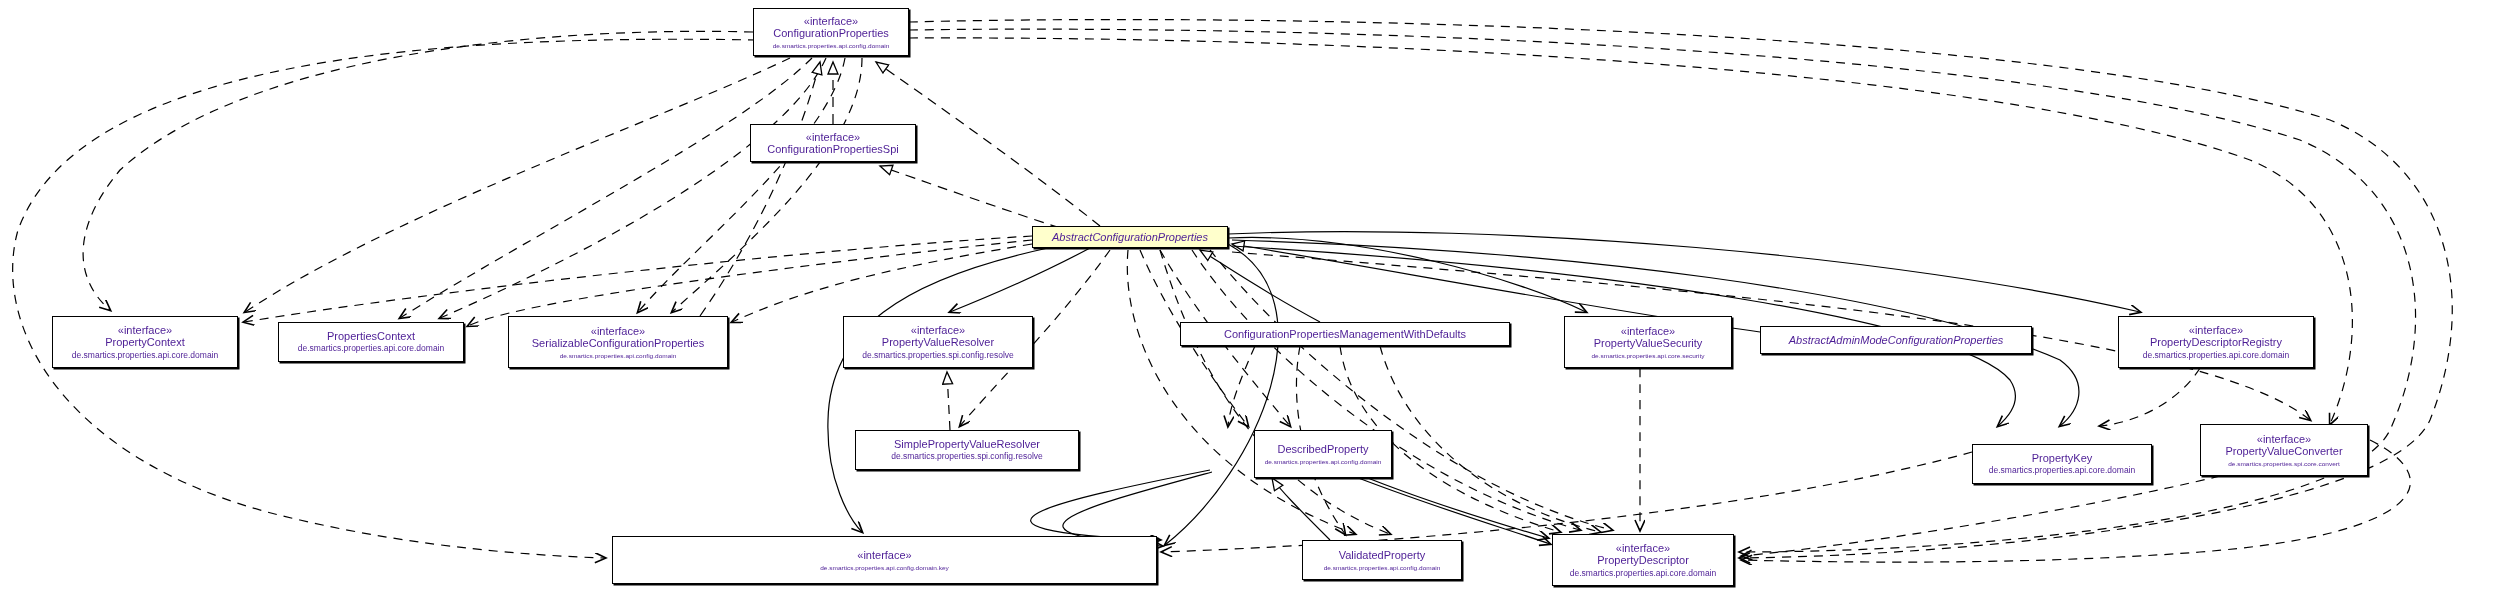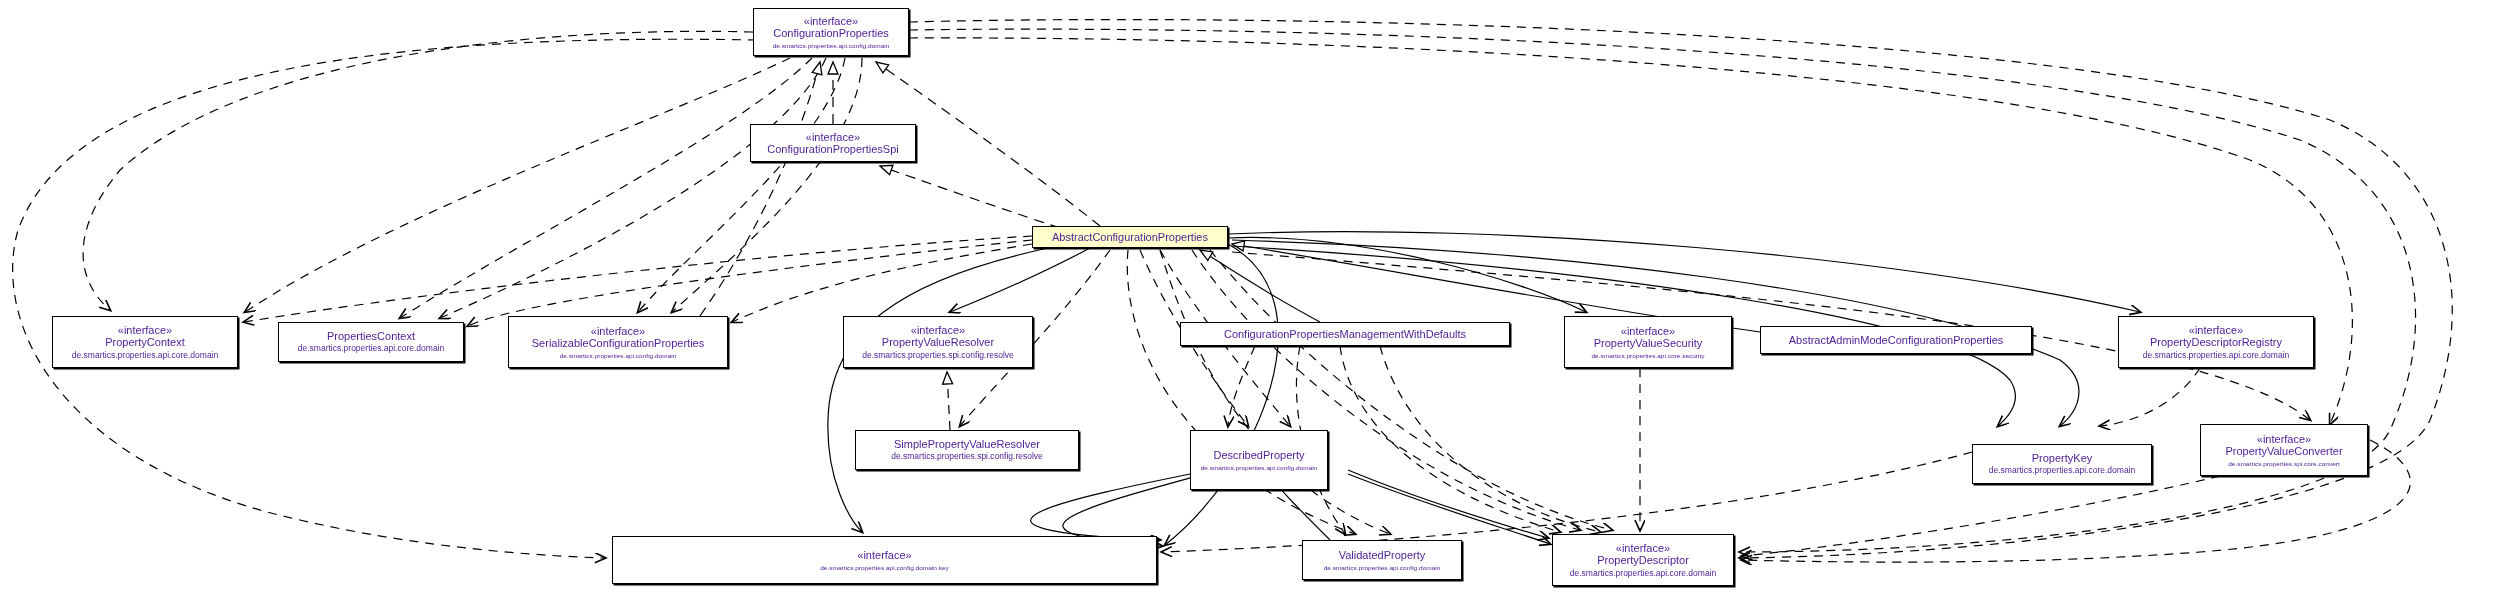--- a/index.html
+++ b/index.html
@@ -49,20 +49,21 @@
   .stereotype {
     font-size: 11px;
     letter-spacing: 0px;
     white-space: nowrap;
   }
   .nodename {
     font-size: 11px;
     white-space: nowrap;
   }
   .nodename.italic {
+    font-style: italic;
   }
   .pkg {
     font-size: 8.5px;
     white-space: nowrap;
     margin-top: 2px;
   }
   .pkg.tiny {
     font-size: 6.5px;
     transform: scaleY(0.92);
   }
@@ -217,21 +218,21 @@
       </div>
       <div class="node" style="left: 2118px; top: 316px; width: 196px; height: 52px;">
         <div class="stereotype">«interface»</div>
         <div class="nodename">PropertyDescriptorRegistry</div>
         <div class="pkg">de.smartics.properties.api.core.domain</div>
       </div>
       <div class="node" style="left: 855px; top: 430px; width: 224px; height: 40px;">
         <div class="nodename">SimplePropertyValueResolver</div>
         <div class="pkg">de.smartics.properties.spi.config.resolve</div>
       </div>
-      <div class="node" style="left: 1190px; top: 430px; width: 138px; height: 60px; align-items: center;">
+      <div class="node" style="left: 1254px; top: 430px; width: 138px; height: 48px; align-items: center;">
         <div class="nodename">DescribedProperty</div>
         <div class="pkg tiny">de.smartics.properties.api.config.domain</div>
       </div>
       <div class="node" style="left: 1972px; top: 444px; width: 180px; height: 40px;">
         <div class="nodename">PropertyKey</div>
         <div class="pkg">de.smartics.properties.api.core.domain</div>
       </div>
       <div class="node" style="left: 2200px; top: 424px; width: 168px; height: 52px;">
         <div class="stereotype">«interface»</div>
         <div class="nodename">PropertyValueConverter</div>

